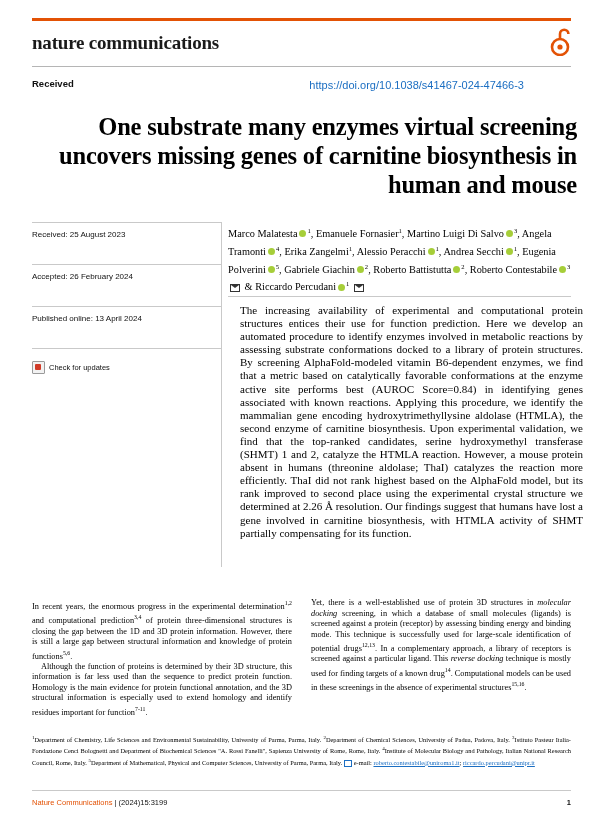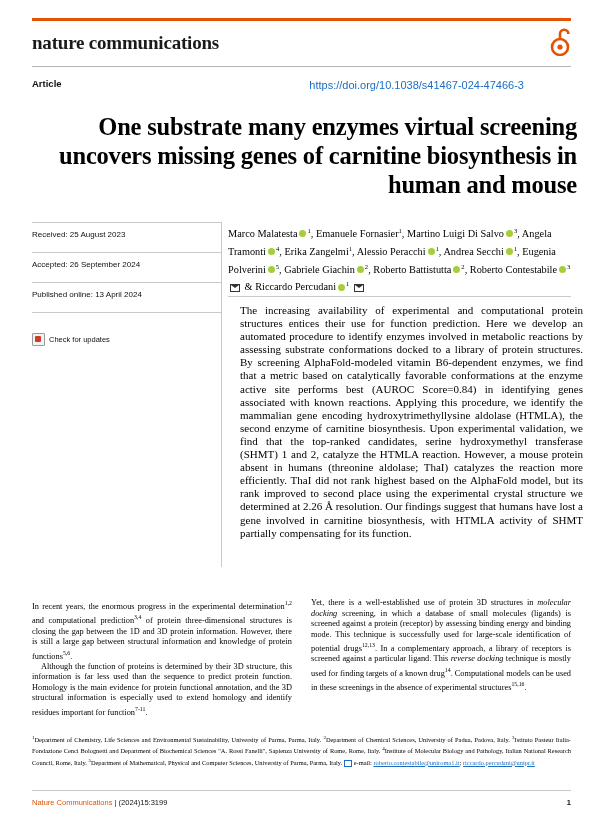--- a/index.html
+++ b/index.html
@@ -95,29 +95,29 @@
   .meta-col {
     position: absolute;
     top: 222px;
     left: 32px;
     width: 190px;
   }
   .meta-item {
     font-family: "Liberation Sans", sans-serif;
     font-size: 8px;
     color: #111111;
-    padding: 6px 0 12px 0;
+    padding: 6px 0 24px 0;
     border-bottom: 0.8px solid #c9c9c9;
     line-height: 11px;
   }
   .meta-item:first-child {
     border-top: 0.8px solid #c9c9c9;
   }
   .check-updates {
-    margin-top: 20px;
+    margin-top: 12px;
     display: flex;
     align-items: center;
     gap: 4px;
     font-family: "Liberation Sans", sans-serif;
     font-size: 7.5px;
     color: #111111;
   }
   .check-badge {
     width: 11px;
     height: 11px;
@@ -306,30 +306,30 @@
     <div class="masthead-title">nature communications</div>
     <svg class="oa-logo" viewBox="0 0 22 28">
       <circle cx="11" cy="19" r="8" fill="none" stroke="#e35205" stroke-width="2.6"></circle>
       <circle cx="11" cy="19" r="2.6" fill="#e35205"></circle>
       <path d="M11 11 L11 6 A4.2 4.2 0 0 1 19.4 6" fill="none" stroke="#e35205" stroke-width="2.6"></path>
     </svg>
   </div>
 
   <div class="header-rule"></div>
 
-  <div class="article-label">Article</div>
+  <div class="article-label">Received</div>
   <a class="doi" href="#">https://doi.org/10.1038/s41467-024-47466-3</a>
 
   <h1 class="title">One substrate many enzymes virtual screening uncovers missing genes of carnitine biosynthesis in human and mouse</h1>
 
   <div class="vert-rule"></div>
 
   <div class="meta-col">
     <div class="meta-item">Received: 25 August 2023</div>
-    <div class="meta-item">Accepted: 26 September 2024</div>
+    <div class="meta-item">Accepted: 26 February 2024</div>
     <div class="meta-item">Published online: 13 April 2024</div>
     <div class="check-updates">
       <span class="check-badge"></span>
       <span>Check for updates</span>
     </div>
   </div>
 
   <div class="authors">
     Marco Malatesta<span class="orcid"></span><sup>1</sup>, Emanuele Fornasier<sup>1</sup>, Martino Luigi Di Salvo<span class="orcid"></span><sup>3</sup>,
     Angela Tramonti<span class="orcid"></span><sup>4</sup>, Erika Zangelmi<sup>1</sup>, Alessio Peracchi<span class="orcid"></span><sup>1</sup>, Andrea Secchi<span class="orcid"></span><sup>1</sup>,

